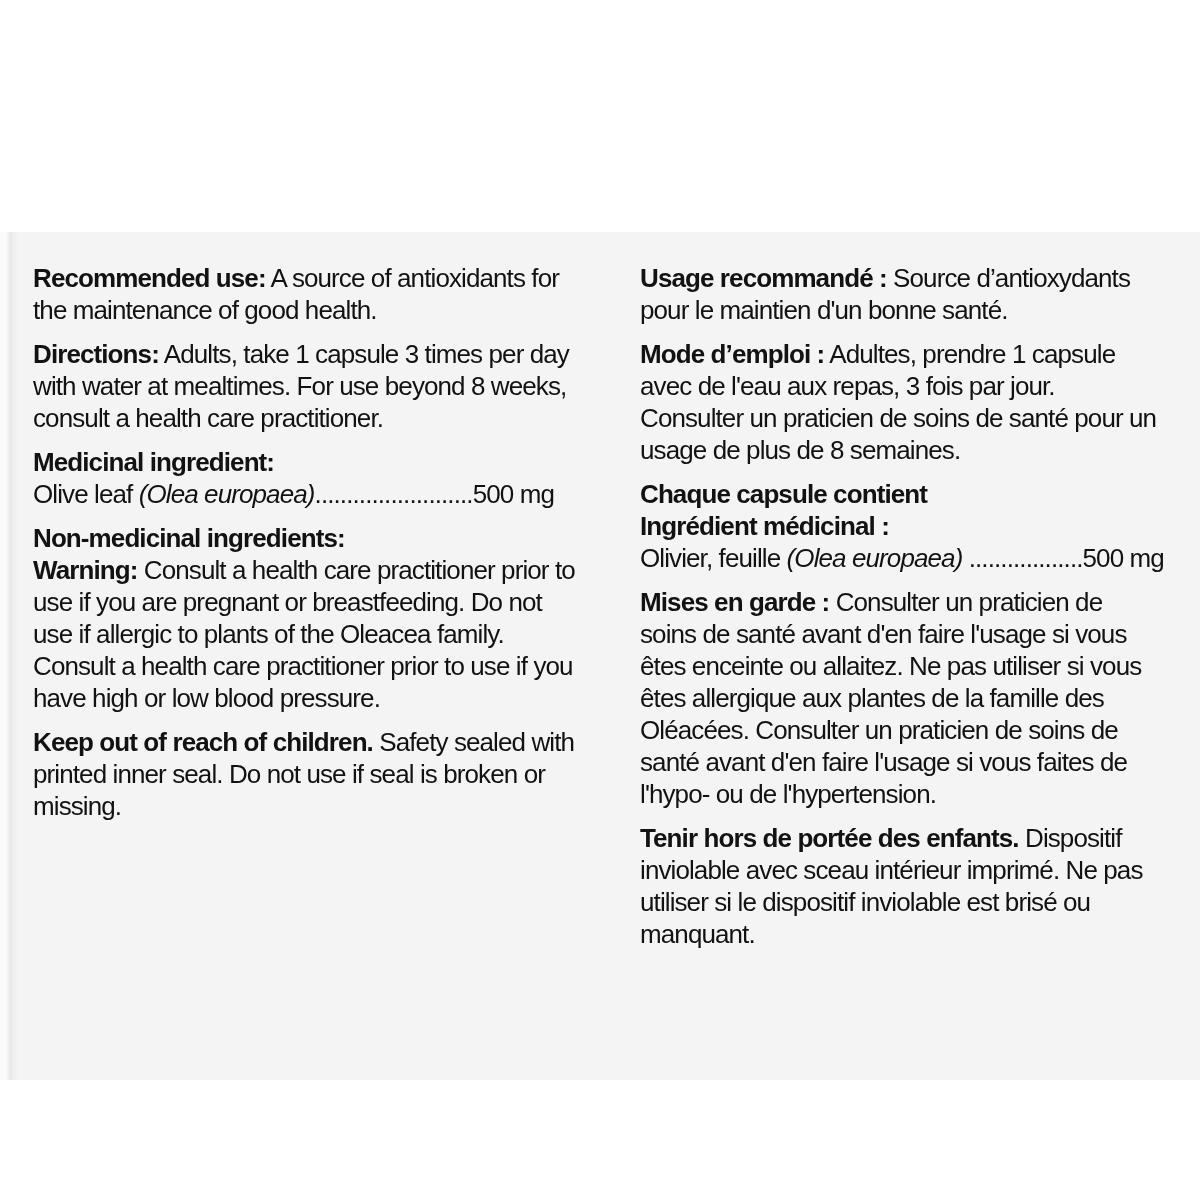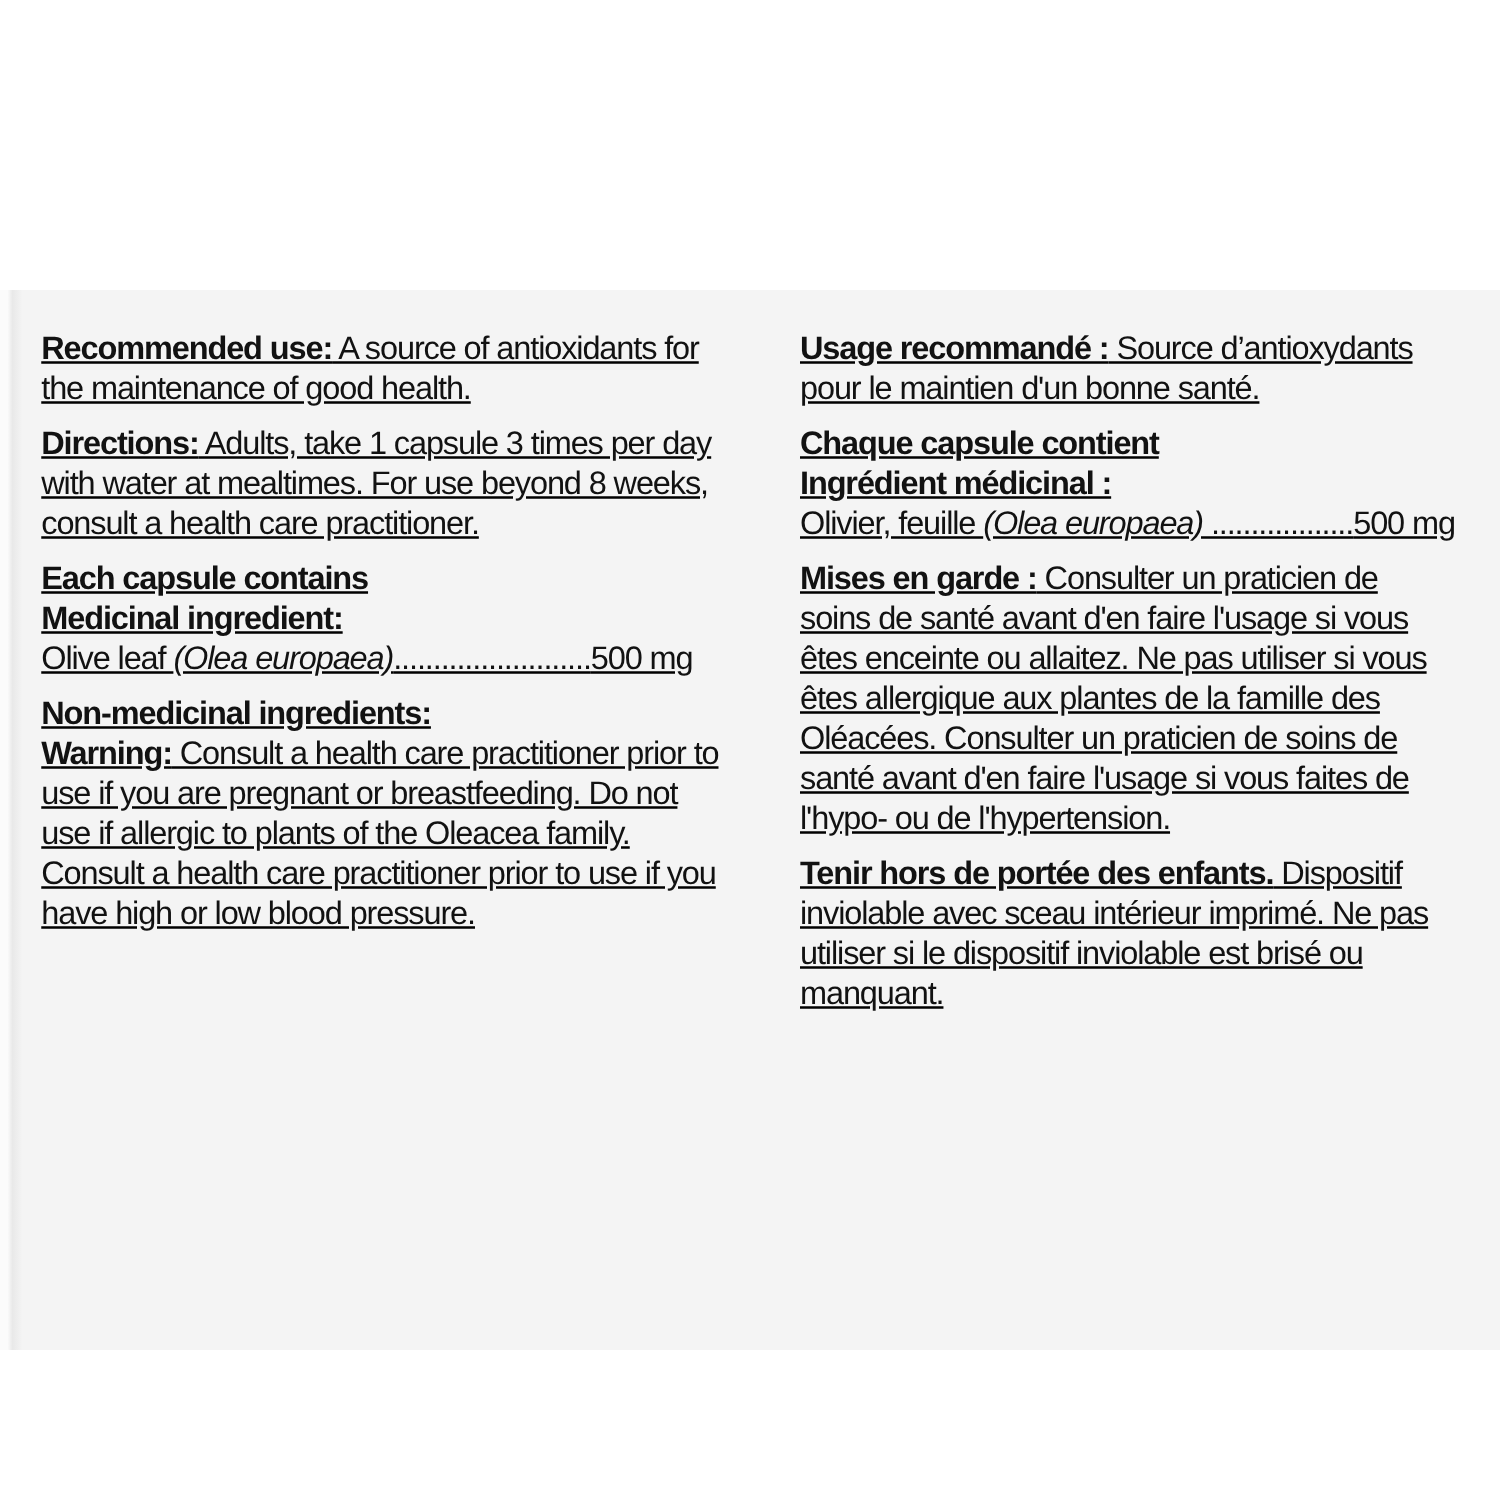--- a/index.html
+++ b/index.html
@@ -21,21 +21,20 @@
       left: 0;
       width: 1200px;
       height: 848px;
       background-color: #f4f4f4;
       background-image: linear-gradient(to right, #fbfbfb 0px, #fbfbfb 6px, #e9e9e9 10px, #f4f4f4 18px);
     }
     .cols {
       display: flex;
       padding: 30px 10px 0 33px;
       gap: 62px;
-      text-decoration: underline;
     }
     .col {
       color: #121212;
       font-size: 26px;
       line-height: 32px;
       letter-spacing: -0.9px;
     }
     .col-left  { width: 545px; }
     .col-right { width: 518px; }
     .col p {
@@ -53,33 +52,34 @@
 
 <div class="canvas">
   <div class="panel">
     <div class="cols">
 
       <div class="col col-left">
         <p><strong>Recommended use:</strong><span> A source of antioxidants for the maintenance of good health.</span></p>
 
         <p><strong>Directions:</strong><span> Adults, take 1 capsule 3 times per day with water at mealtimes. For use beyond 8 weeks, consult a health care practitioner.</span></p>
 
-        <p class="tight"><strong>Each capsule contains</strong></p>
         <p class="tight"><strong>Medicinal ingredient:</strong></p>
         <p class="ing-line"><span>Olive leaf </span><em>(Olea europaea)</em><span>.........................</span><span>500 mg</span></p>
 
         <p class="tight"><strong>Non-medicinal ingredients:</strong></p>
 
         <p><strong>Warning:</strong><span> Consult a health care practitioner prior to use if you are pregnant or breastfeeding. Do not use if allergic to plants of the Oleacea family. Consult a health care practitioner prior to use if you have high or low blood pressure.</span></p>
 
+        <p><strong>Keep out of reach of children.</strong><span> Safety sealed with printed inner seal. Do not use if seal is broken or missing.</span></p>
       </div>
 
       <div class="col col-right">
         <p><strong>Usage recommandé :</strong><span> Source d’antioxydants pour le maintien d'un bonne santé.</span></p>
 
+        <p><strong>Mode d’emploi :</strong><span> Adultes, prendre 1 capsule avec de l'eau aux repas, 3 fois par jour. Consulter un praticien de soins de santé pour un usage de plus de 8 semaines.</span></p>
 
         <p class="tight"><strong>Chaque capsule contient</strong></p>
         <p class="tight"><strong>Ingrédient médicinal :</strong></p>
         <p class="ing-line"><span>Olivier, feuille </span><em>(Olea europaea)</em><span> ..................</span><span>500 mg</span></p>
 
 
         <p><strong>Mises en garde :</strong><span> Consulter un praticien de soins de santé avant d'en faire l'usage si vous êtes enceinte ou allaitez. Ne pas utiliser si vous êtes allergique aux plantes de la famille des Oléacées. Consulter un praticien de soins de santé avant d'en faire l'usage si vous faites de l'hypo- ou de l'hypertension.</span></p>
 
         <p><strong>Tenir hors de portée des enfants.</strong><span> Dispositif inviolable avec sceau intérieur imprimé. Ne pas utiliser si le dispositif inviolable est brisé ou manquant.</span></p>
       </div>

